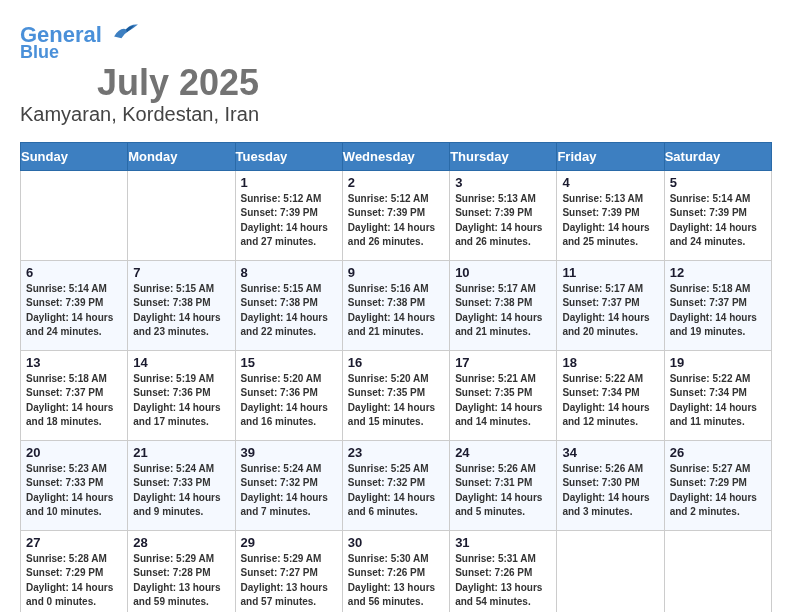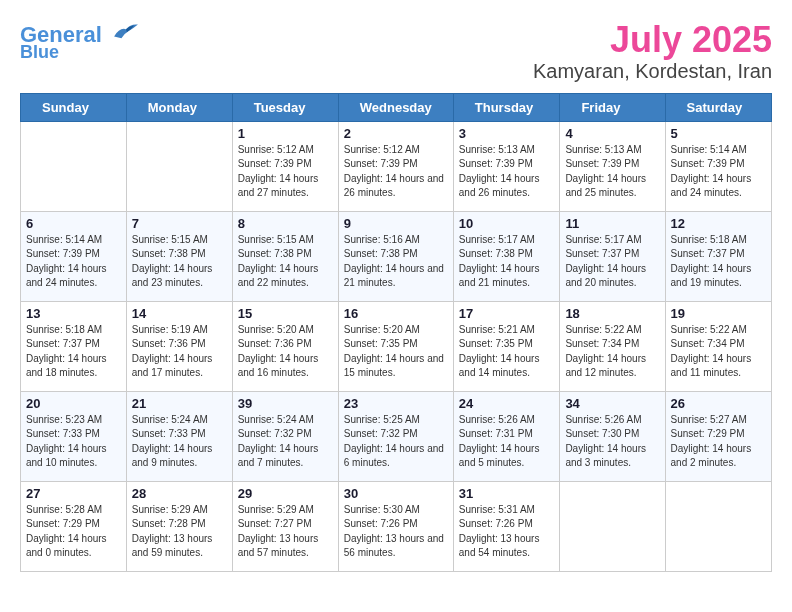--- a/index.html
+++ b/index.html
@@ -7,21 +7,22 @@
       font-family: Arial, sans-serif;
       background: #fff;
       width: 792px;
       min-height: 612px;
       padding: 20px;
     }
     .header {
       display: flex;
       justify-content: space-between;
       align-items: flex-start;
-      margin-bottom: 10px;
+      margin-bottom: 16px;
+      flex-direction: column;
     }
     .logo {
       display: flex;
       align-items: center;
     }
     .logo-text {
       font-size: 22px;
       font-weight: bold;
       color: #1a1a2e;
       line-height: 1.1;
@@ -33,38 +34,38 @@
       width: 28px;
       height: 22px;
       margin-left: 4px;
     }
     .title-area {
       text-align: right;
     }
     .month-title {
       font-size: 36px;
       font-weight: bold;
-      color: #ec4899;
+      color: #737373;
       line-height: 1.1;
     }
     .subtitle {
       font-size: 20px;
       color: #444;
     }
     .calendar {
       width: 100%;
       border-collapse: collapse;
       border: 1px solid #ccc;
     }
     .calendar th {
       background: #3d7fc1;
       color: white;
       font-size: 13px;
       font-weight: bold;
-      padding: 6px 21px;
+      padding: 6px 0;
       text-align: left;
       border: 1px solid #2a6aa8;
     }
     .calendar td {
       width: 107px;
       vertical-align: top;
       padding: 4px 5px;
       border: 1px solid #ccc;
       font-size: 10.5px;
       color: #333;
@@ -79,20 +80,21 @@
       font-size: 13px;
       font-weight: bold;
       color: #1a1a2e;
       display: block;
       margin-bottom: 2px;
     }
     .day-info {
       font-size: 10px;
       color: #333;
       line-height: 1.45;
+      font-weight: bold;
     }
     .empty-cell {
       background: #fff !important;
     }
   </style>
 </head>
 <body>
 
 <div class="header">
   <div class="logo">

